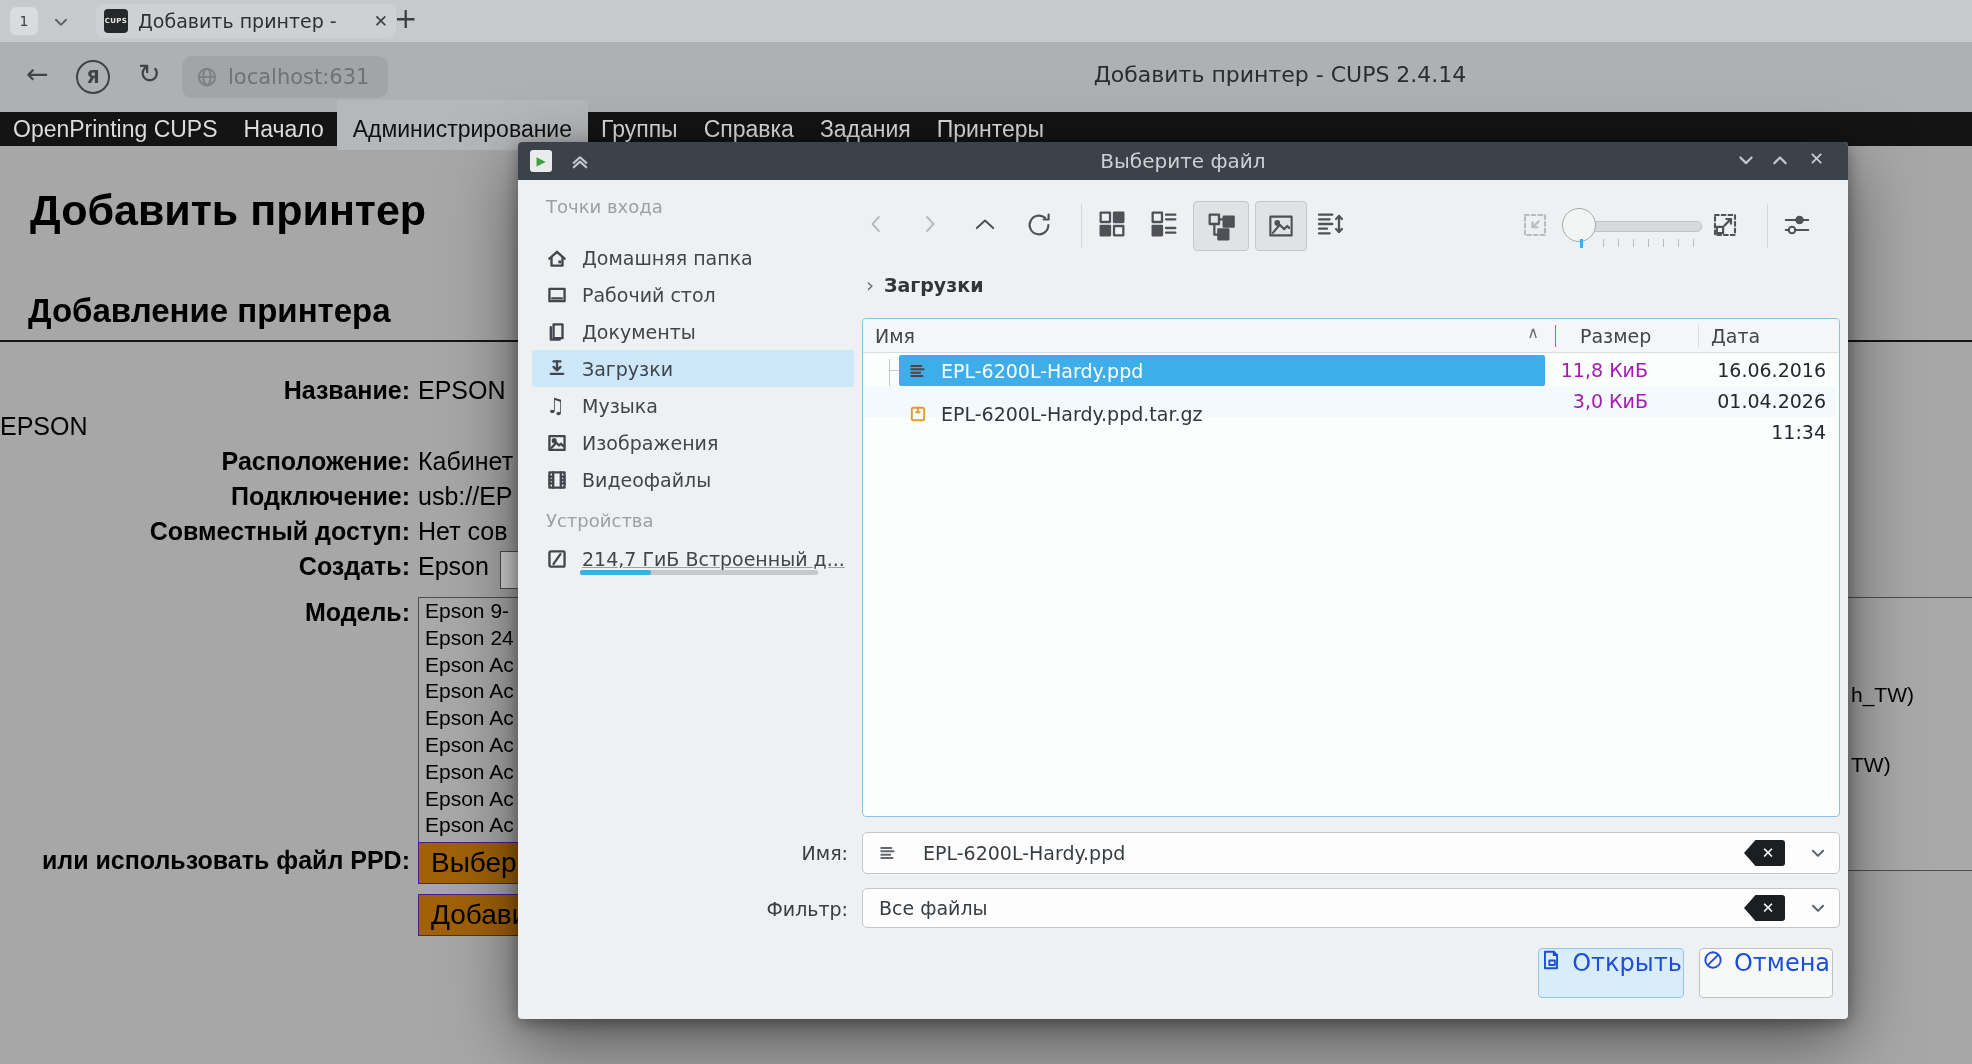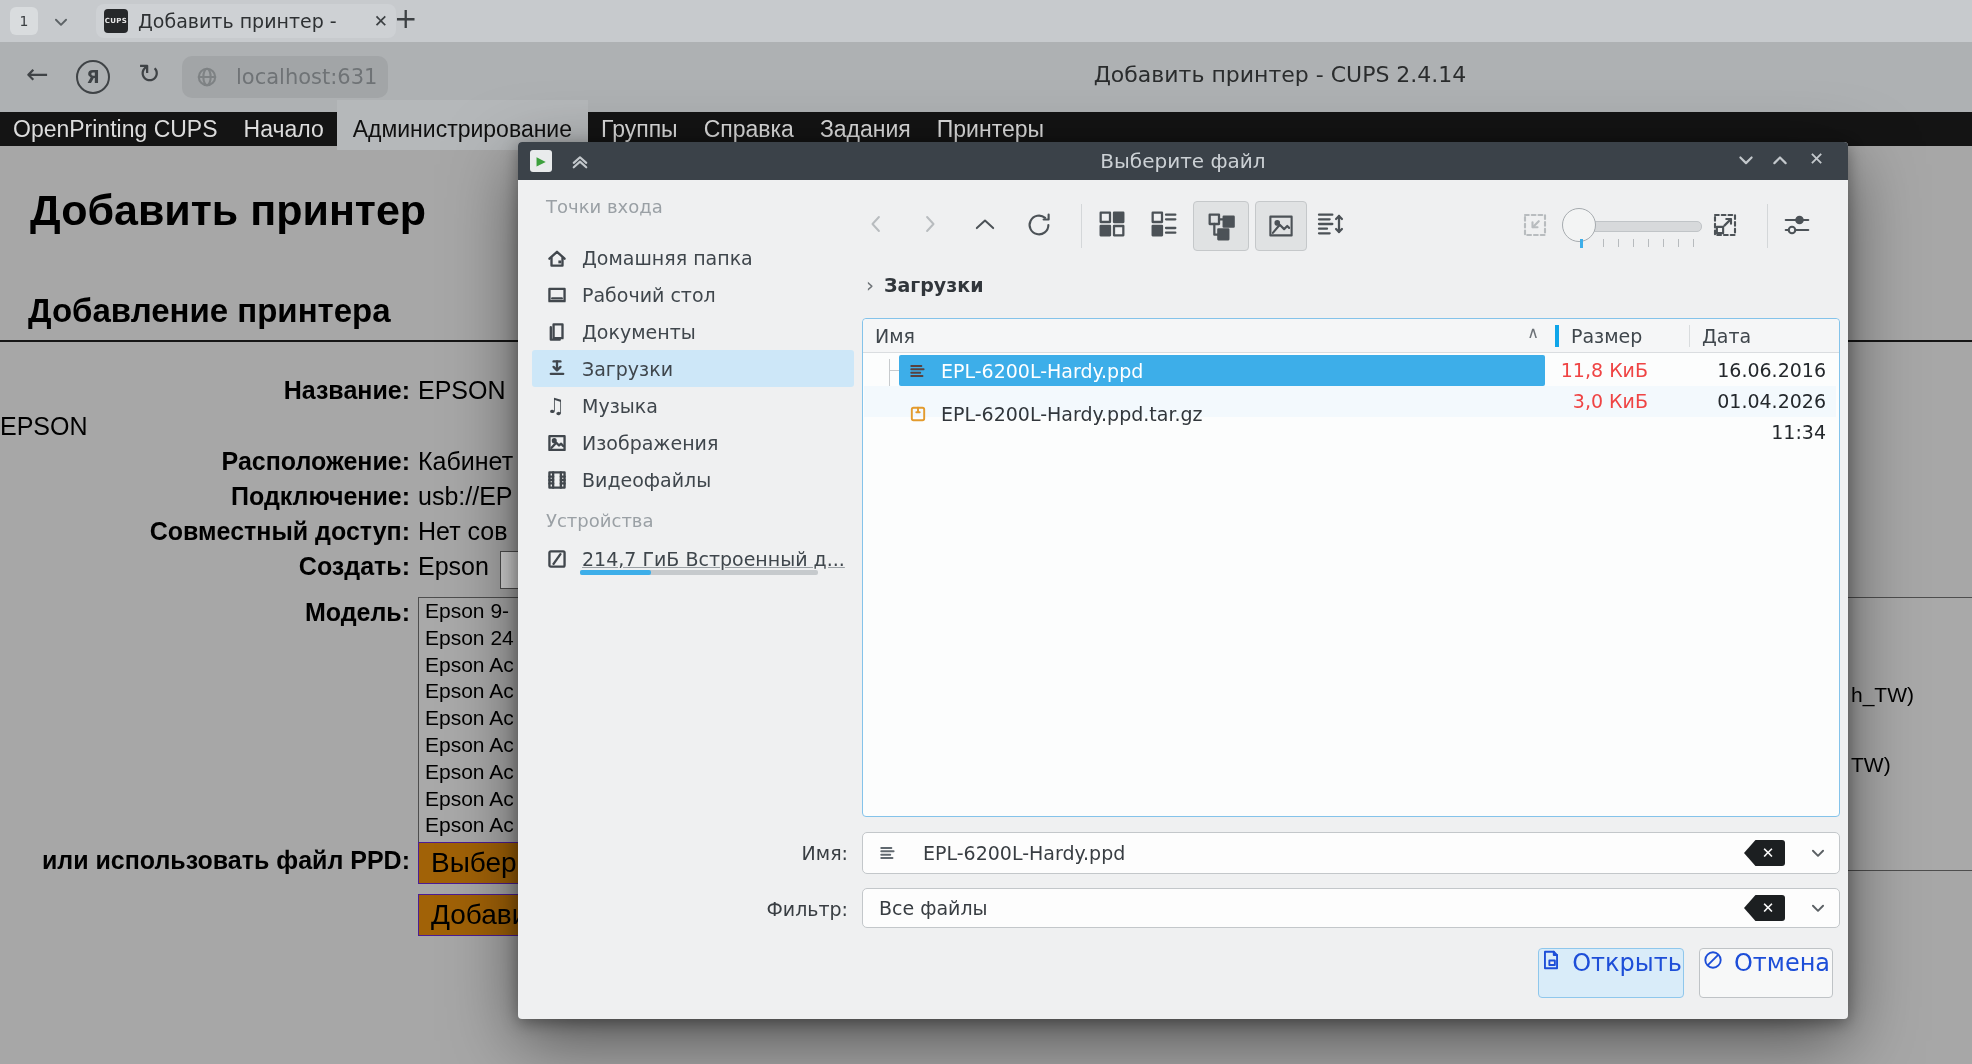--- a/index.html
+++ b/index.html
@@ -20,21 +20,21 @@
   .tabtitle{font-size:19px;color:#2e3133;margin-left:10px;white-space:nowrap;overflow:hidden;max-width:200px;}
   .tabclose{margin-left:auto;font-size:17px;color:#3c4043;}
   .newtab{position:absolute;left:394px;top:2px;font-size:28px;color:#3c4043;}
   .btoolbar{position:absolute;top:42px;left:0;right:0;height:70px;background:#aeb1b3;}
   .bicon{position:absolute;color:#3f4346;font-size:27px;top:16px;}
   .ya{position:absolute;left:76px;top:18px;width:30px;height:30px;border:2.5px solid #3f4346;border-radius:50%;
       font-size:17px;font-weight:bold;color:#3f4346;display:flex;align-items:center;justify-content:center;}
   .urlpill{position:absolute;left:182px;top:14px;width:206px;height:42px;background:#a2a5a7;border-radius:10px;
            display:flex;align-items:center;}
   .globe{margin-left:14px;color:#7e8284;}
-  .url{font-size:21px;color:#6f7376;margin-left:18px;}
+  .url{font-size:21px;color:#6f7376;margin-left:10px;}
   .btitle{position:absolute;left:1010px;top:20px;width:540px;text-align:center;font-size:22px;color:#2a2c2d;}
 
   
   .navbar{position:absolute;top:112px;left:0;right:0;height:34px;background:#141414;display:flex;align-items:center;
           font-family:"Liberation Sans",sans-serif;font-size:23px;color:#dcdcdc;z-index:2;}
   .nitem{padding:0 13px;white-space:nowrap;}
   .nitem.active{background:#b5b8ba;color:#101010;height:42px;display:flex;align-items:center;margin-top:-8px;
                 padding:8px 16px 0;}
 
   
@@ -73,28 +73,28 @@
   .dbar{position:absolute;left:62px;top:428px;width:238px;height:5px;background:#c6cacd;border-radius:2px;}
   .dbarfill{height:5px;width:30%;background:#3daee9;border-radius:2px;}
   .crumb{position:absolute;left:348px;top:131px;display:flex;align-items:center;gap:10px;}
   .crumbtxt{font-weight:bold;color:#31363b;}
   .fpanel{position:absolute;left:344px;top:176px;width:976px;height:497px;background:#fcfdfd;
           border:1px solid #84c3ea;border-radius:4px;}
   .phead{position:absolute;top:0;left:0;width:100%;height:33px;background:#f5f6f7;border-bottom:1px solid #dadde0;
          border-radius:4px 4px 0 0;display:flex;align-items:center;color:#3f464c;}
   .hname{width:680px;padding-left:12px;position:relative;flex:none;}
   .hsort{position:absolute;right:16px;top:-2px;color:#6d7constant277;color:#6d7277;font-size:16px;}
-  .hsize{width:118px;padding-left:12px;border-left:4px solid #0ea5e9;flex:none;height:22px;line-height:22px;}
+  .hsize{width:118px;padding-left:24px;border-left:1px solid #0ea5e9;flex:none;height:22px;line-height:22px;}
   .hdate{flex:1;padding-left:12px;border-left:1px solid #d9dcde;height:22px;line-height:22px;}
   .prow{position:absolute;left:1px;width:972px;height:31px;}
   .hl{position:absolute;left:35px;top:0;width:646px;height:31px;background:#3daee9;border-radius:2px;
       display:flex;align-items:center;color:#fff;}
   .rowname{position:absolute;left:35px;top:12px;width:646px;height:31px;display:flex;align-items:center;color:#31363b;}
   .fic{width:20px;margin:0 12px 0 10px;flex:none;}
-  .csize{position:absolute;left:680px;top:0;width:104px;height:31px;line-height:31px;text-align:right;color:#ef4444;}
+  .csize{position:absolute;left:680px;top:0;width:104px;height:31px;line-height:31px;text-align:right;color:#a21caf;}
   .cdate{position:absolute;left:798px;top:0;width:164px;height:31px;line-height:31px;text-align:right;color:#24282c;}
   .tline{position:absolute;background:#c7cbce;}
   .dlabel{position:absolute;width:110px;text-align:right;color:#383d42;}
   .combo{position:absolute;left:344px;width:976px;background:#fdfdfd;border:1px solid #c3c7ca;border-radius:5px;
          display:flex;align-items:center;}
   .clearbtn{position:absolute;right:54px;width:34px;height:26px;background:#1c1f21;color:#fff;font-size:15px;
             clip-path:polygon(28% 0,100% 0,100% 100%,28% 100%,0 50%);display:flex;align-items:center;
             justify-content:center;padding-left:7px;border-radius:3px;}
   .cchev{position:absolute;right:12px;color:#5b6064;}
   .dbtn{position:absolute;top:806px;height:48px;border-radius:4px;display:flex;align-items:flex-start;

